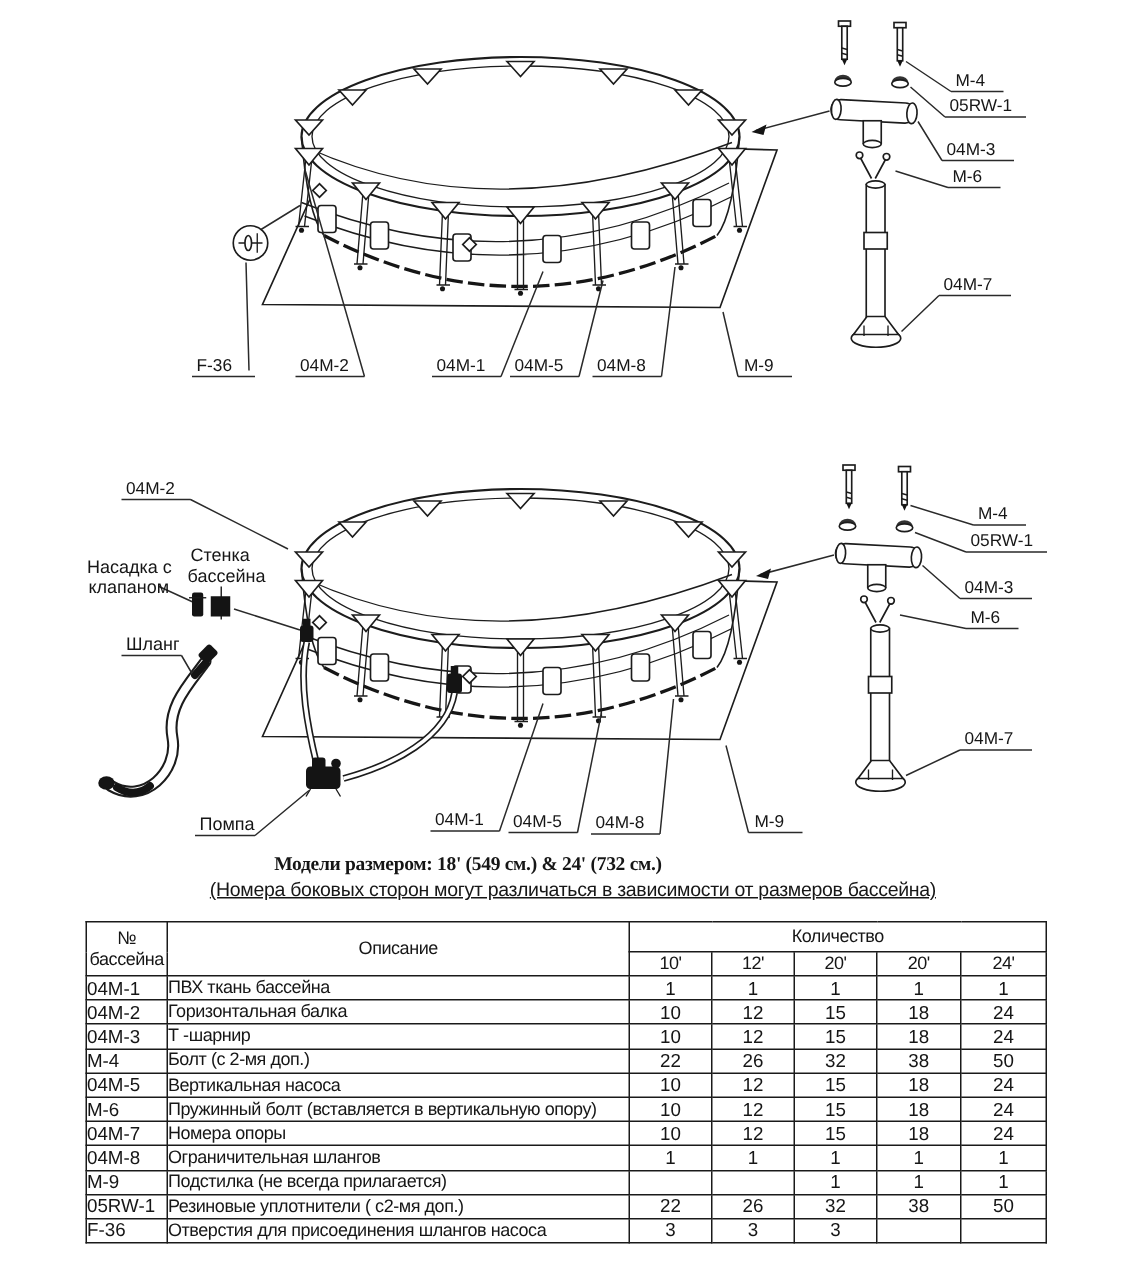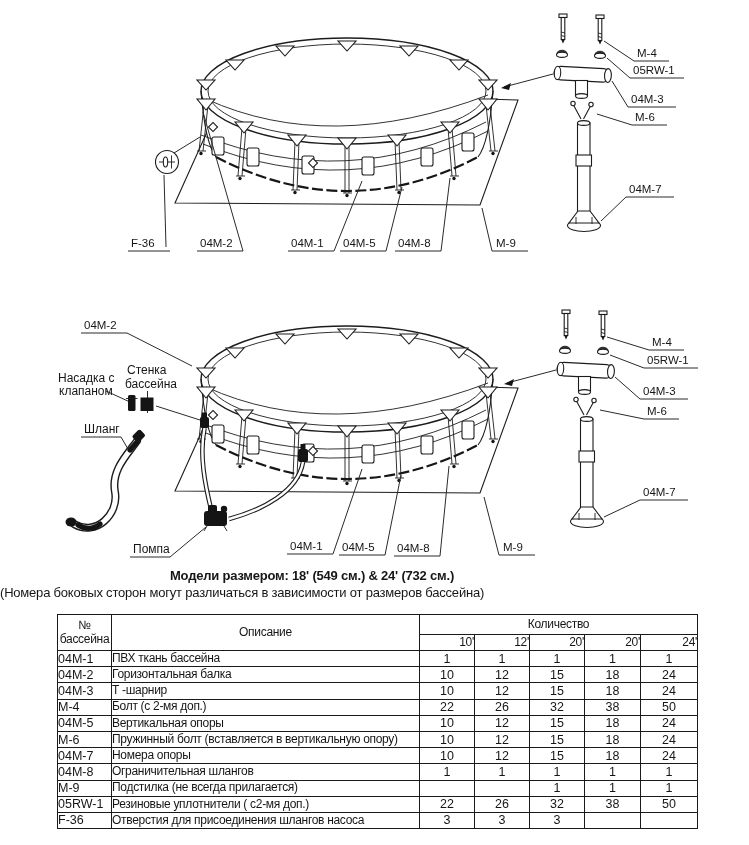--- a/index.html
+++ b/index.html
@@ -15,30 +15,30 @@
   .wonly{ fill:#ffffff; stroke:none; }
   .dark { fill:#141414; stroke:none; }
   .leader { fill:none; stroke:#2a2a2a; stroke-width:1; }
   .rope { fill:none; stroke:#161616; stroke-width:2.2; stroke-dasharray:11 3.5; }
   .hoseO { fill:none; stroke:#1c1c1c; stroke-width:8; stroke-linecap:round; }
   .hoseI { fill:none; stroke:#ffffff; stroke-width:5.2; stroke-linecap:round; }
   .hoseSeg { fill:none; stroke:#141414; stroke-width:5.2; stroke-linecap:round; }
   .tubeO { fill:none; stroke:#1c1c1c; stroke-width:4.6; }
   .tubeI { fill:none; stroke:#ffffff; stroke-width:2.4; }
   .heading-title { position:absolute; left:0; top:568px; width:624px; text-align:center;
-                   font-size:13px; font-weight:bold; letter-spacing:-0.2px; }
-  .heading-sub   { position:absolute; left:0; top:585px; width:624px; text-align:left;
-                   font-size:13px; letter-spacing:-0.2px; }
+                   font-size:13px; font-weight:bold; letter-spacing:-0.2px;font-family:Liberation Serif, serif; }
+  .heading-sub   { position:absolute; left:0; top:585px; width:624px; text-align:right;
+                   font-size:13px; letter-spacing:-0.2px;text-decoration:underline; }
   table.parts { position:absolute; left:57px; top:614px; width:640px;
                 border-collapse:collapse; table-layout:fixed; font-size:12.5px; }
   table.parts th, table.parts td { border:1.5px solid #1a1a1a; padding:0; line-height:1.12;
                 overflow:hidden; white-space:nowrap; }
   table.parts th { font-weight:normal; text-align:center; font-size:12px; letter-spacing:-0.3px; }
   th.qty-head { height:19px; font-size:12.5px; }
-  tr.sizes th { height:15px;text-align:right; }
+  tr.sizes th { height:15px; }
   td.art  { text-align:left; padding-left:4px; height:15.2px; }
   td.desc { text-align:left; padding-left:4px; font-size:12px; letter-spacing:-0.3px; }
   td.q    { text-align:center; }
 </style>
 </head>
 <body>
 
 <div class="page">
 
 <svg class="diagrams" width="749" height="612" viewBox="0 0 749 612">
@@ -314,21 +314,21 @@
         <td class="desc">Болт  (с 2-мя доп.)</td>
         <td class="q">22</td>
         <td class="q">26</td>
         <td class="q">32</td>
         <td class="q">38</td>
         <td class="q">50</td>
       </tr>
 
       <tr>
         <td class="art">04M-5</td>
-        <td class="desc">Вертикальная опоры</td>
+        <td class="desc">Вертикальная насоса</td>
         <td class="q">10</td>
         <td class="q">12</td>
         <td class="q">15</td>
         <td class="q">18</td>
         <td class="q">24</td>
       </tr>
 
       <tr>
         <td class="art">M-6</td>
         <td class="desc">Пружинный болт (вставляется в вертикальную опору)</td>

